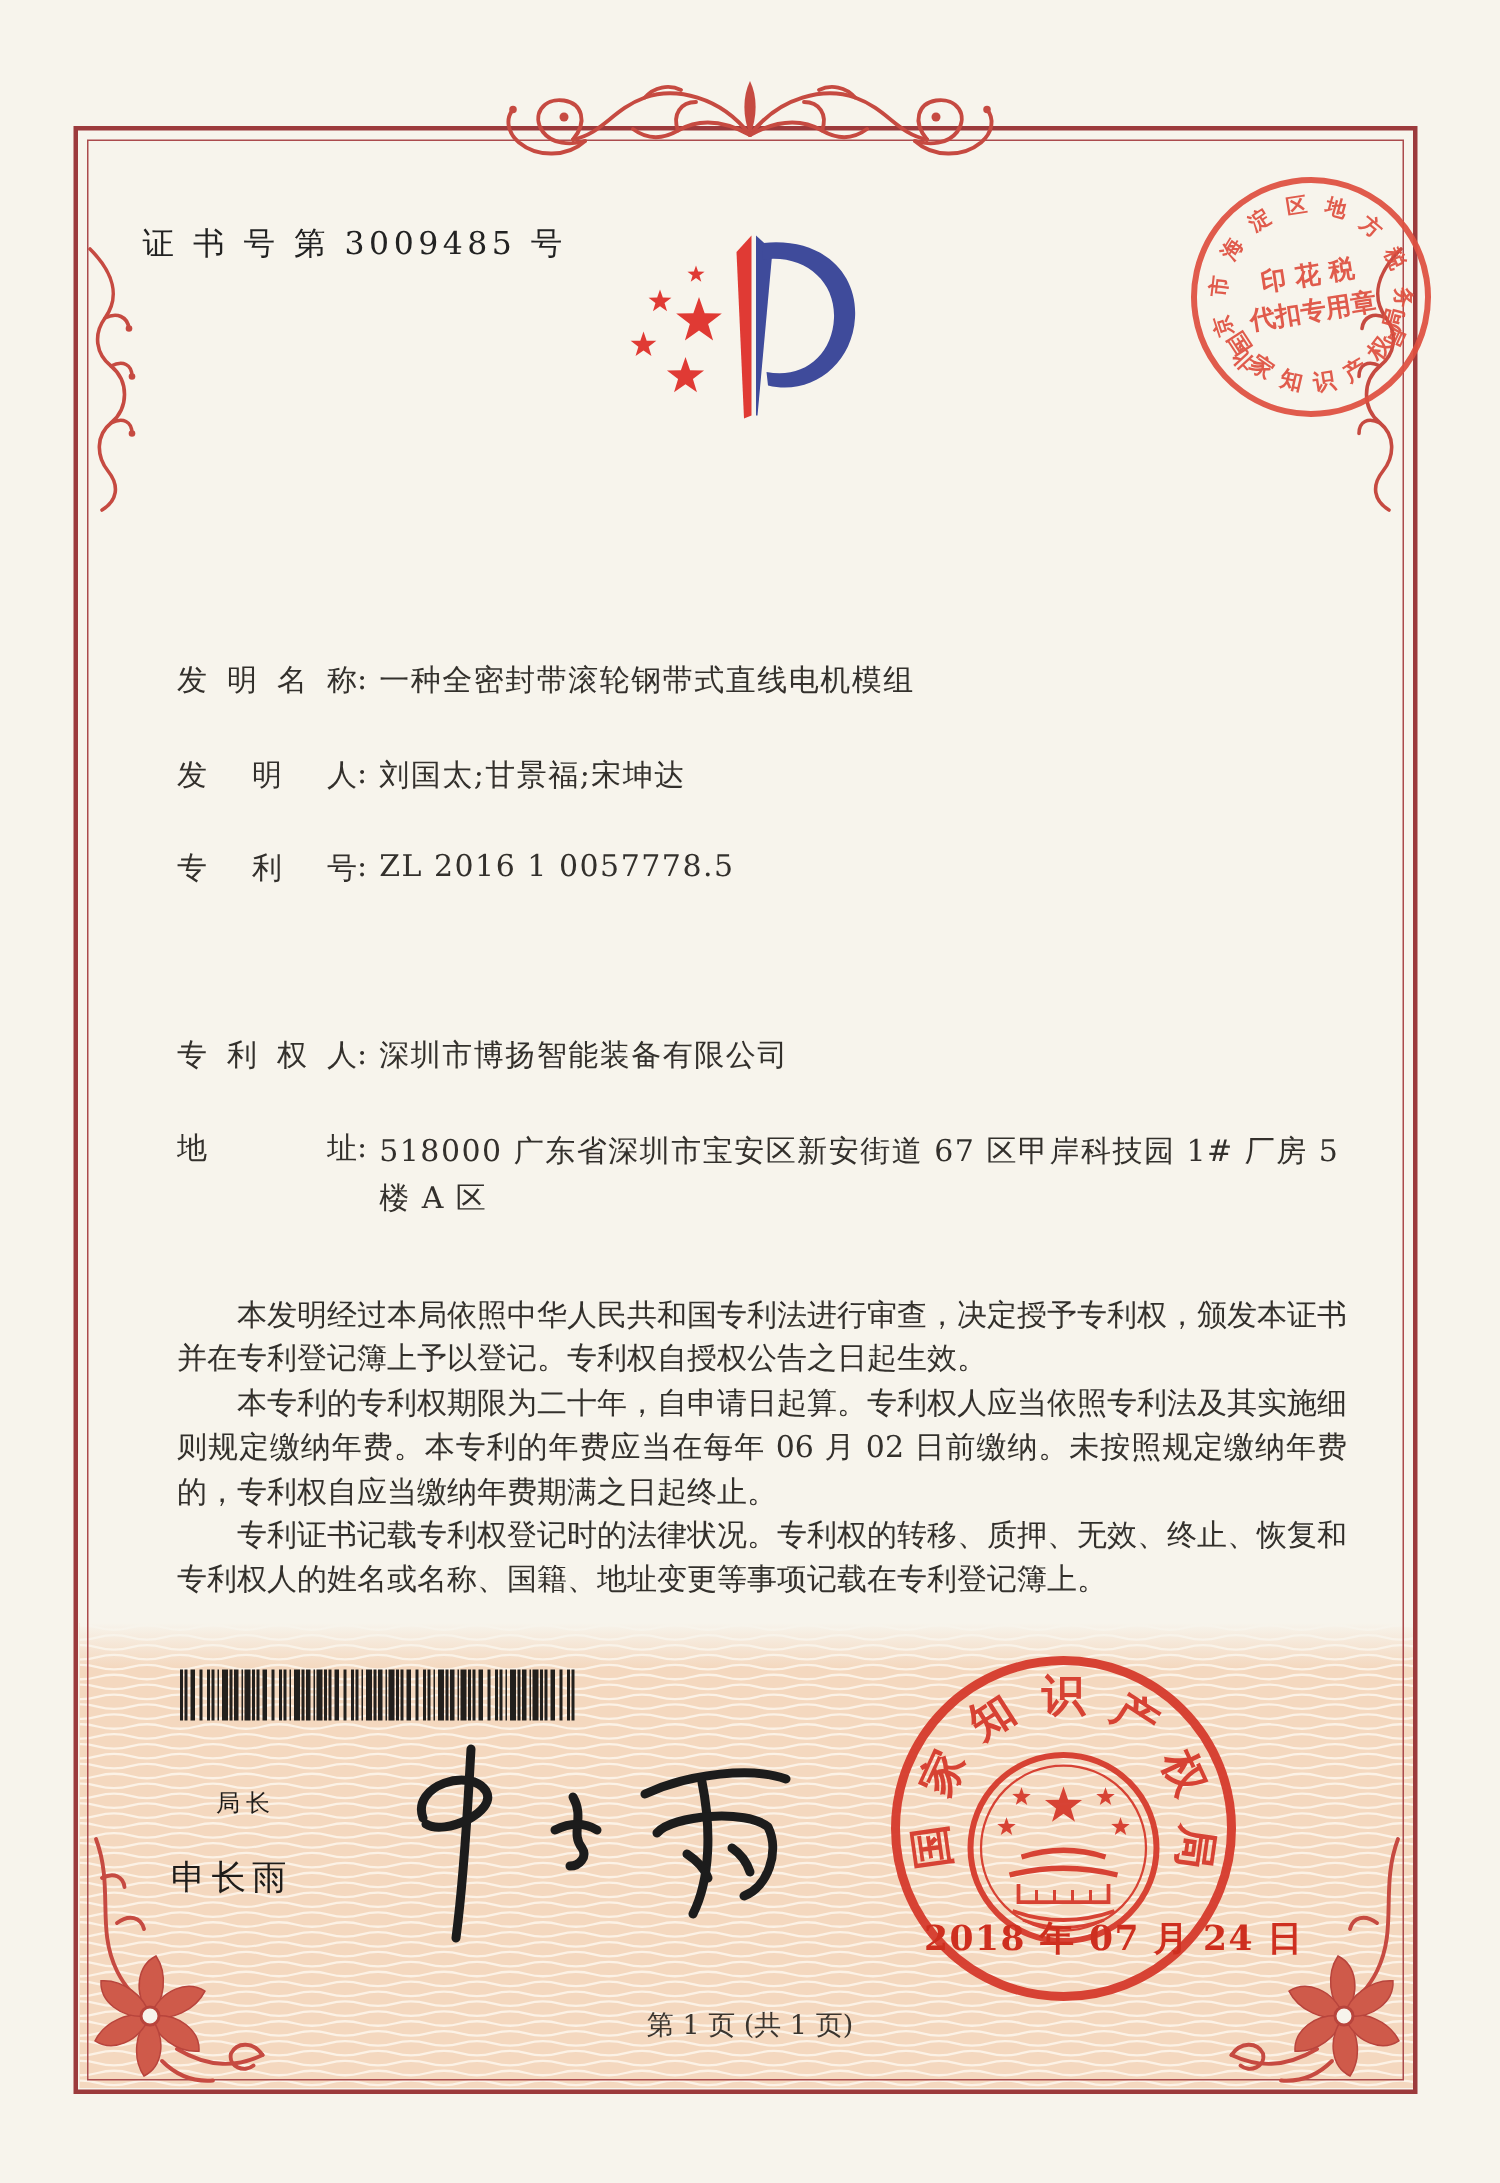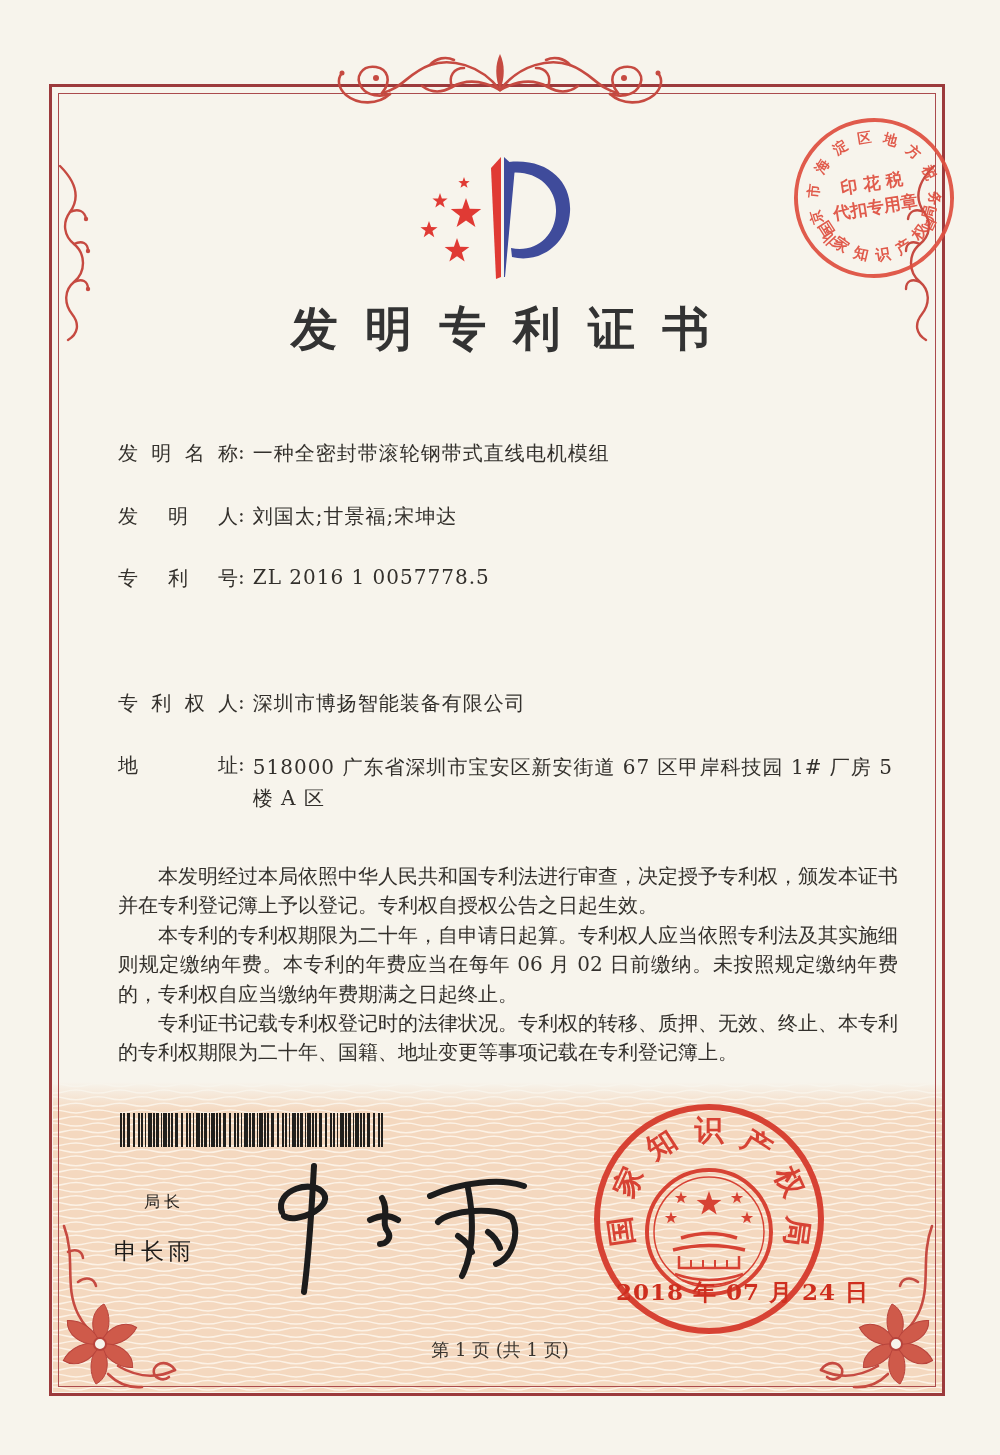--- a/index.html
+++ b/index.html
@@ -200,20 +200,21 @@
         <use href="#petal" transform="rotate(60)"></use>
         <use href="#petal" transform="rotate(120)"></use>
         <use href="#petal" transform="rotate(180)"></use>
         <use href="#petal" transform="rotate(240)"></use>
         <use href="#petal" transform="rotate(300)"></use>
       </g>
       <circle r="6" fill="#f7f4ec" stroke="#b8443c" stroke-width="2"></circle>
     </g>
   </svg>
 
+  <div class="cert-no">证 书 号 第 3009485 号</div>
 
   <svg class="logo" width="184" height="156" viewBox="0 0 184 156">
     <g id="logo-stars" fill="#e03a34">
         <polygon points="58,48 61.76182561467183,58.82229123600034 73.21690426072246,59.05572809000084 64.08676170428899,65.97770876399966 67.40456403667957,76.94427190999916 58,70.4 48.59543596332043,76.94427190999916 51.91323829571102,65.97770876399966 42.78309573927754,59.055728090000834 54.23817438532817,58.82229123600034"></polygon>
         <polygon points="49,88 52.05648331192086,96.79311162925028 61.363734711837,96.98277907312568 53.9454938847348,102.60688837074973 56.64120827980215,111.51722092687432 49,106.2 41.35879172019785,111.51722092687432 44.0545061152652,102.60688837074973 36.636265288163,96.98277907312568 45.943516688079136,96.79311162925028"></polygon>
         <polygon points="21,71 23.116026908252902,77.08753882025019 29.559508646656383,77.21884705062547 24.423803458662555,81.11246117974981 26.290067270632257,87.28115294937453 21,83.6 15.709932729367743,87.28115294937453 17.576196541337445,81.11246117974981 12.440491353343619,77.21884705062547 18.883973091747094,77.08753882025019"></polygon>
         <polygon points="32,43 33.88091280733592,48.41114561800017 39.60845213036123,48.52786404500042 35.043380852144494,51.98885438199983 36.70228201833979,57.47213595499958 32,54.2 27.297717981660217,57.47213595499958 28.95661914785551,51.98885438199983 24.39154786963877,48.52786404500042 30.119087192664086,48.41114561800017"></polygon>
         <polygon points="56,27 57.410684605501935,31.058359213500125 61.70633909777092,31.145898033750317 58.28253563910837,33.74164078649987 59.52671151375484,37.85410196624969 56,35.4 52.47328848624516,37.85410196624969 53.71746436089163,33.74164078649987 50.29366090222908,31.145898033750314 54.589315394498065,31.058359213500125"></polygon>
       </g>
     <path d="M83 18 L93 7 L93 127 L88 129 Z" fill="#e03a34"></path>
@@ -242,42 +243,41 @@
         <text x="66.64742417529301" y="140.84947971030687" transform="rotate(22 66.64742417529301 140.84947971030687)" text-anchor="middle" dominant-baseline="central" font-size="15" fill="#df5040" font-weight="bold" font-family="&quot;DejaVu Serif&quot;,serif">知</text>
         <text x="88" y="145" transform="rotate(0 88 145)" text-anchor="middle" dominant-baseline="central" font-size="15" fill="#df5040" font-weight="bold" font-family="&quot;DejaVu Serif&quot;,serif">识</text>
         <text x="109.35257582470699" y="140.84947971030687" transform="rotate(-22 109.35257582470699 140.84947971030687)" text-anchor="middle" dominant-baseline="central" font-size="15" fill="#df5040" font-weight="bold" font-family="&quot;DejaVu Serif&quot;,serif">产</text>
         <text x="127.59552711616284" y="129.00236861930313" transform="rotate(-44 127.59552711616284 129.00236861930313)" text-anchor="middle" dominant-baseline="central" font-size="15" fill="#df5040" font-weight="bold" font-family="&quot;DejaVu Serif&quot;,serif">权</text>
         <text x="140.07209108562824" y="111.1839886553206" transform="rotate(-66 140.07209108562824 111.1839886553206)" text-anchor="middle" dominant-baseline="central" font-size="15" fill="#df5040" font-weight="bold" font-family="&quot;DejaVu Serif&quot;,serif">局</text>
       </g>
     <text x="88" y="79" text-anchor="middle" font-size="17" font-weight="bold" fill="#df5040" font-family="&quot;DejaVu Serif&quot;,serif">印 花 税</text>
     <text x="88" y="103" text-anchor="middle" font-size="17" font-weight="bold" fill="#df5040" font-family="&quot;DejaVu Serif&quot;,serif">代扣专用章</text>
   </svg>
 
-  <div class="title">发明专利证书</div>
 
   <div class="field-row" style="top:440px">
     <span class="flabel">发明名称</span><span class="fcolon">:</span><span class="fvalue">一种全密封带滚轮钢带式直线电机模组</span>
   </div>
   <div class="field-row" style="top:503px">
     <span class="flabel">发明人</span><span class="fcolon">:</span><span class="fvalue">刘国太;甘景福;宋坤达</span>
   </div>
   <div class="field-row" style="top:565px">
     <span class="flabel">专利号</span><span class="fcolon">:</span><span class="fvalue">ZL 2016 1 0057778.5</span>
   </div>
   <div class="field-row" style="top:690px">
     <span class="flabel">专利权人</span><span class="fcolon">:</span><span class="fvalue">深圳市博扬智能装备有限公司</span>
   </div>
   <div class="field-row" style="top:752px">
     <span class="flabel">地址</span><span class="fcolon">:</span><span class="fvalue wrap">518000 广东省深圳市宝安区新安街道 67 区甲岸科技园 1# 厂房 5 楼 A 区</span>
   </div>
 
   <div class="paras">
     <p>本发明经过本局依照中华人民共和国专利法进行审查，决定授予专利权，颁发本证书并在专利登记簿上予以登记。专利权自授权公告之日起生效。</p>
     <p>本专利的专利权期限为二十年，自申请日起算。专利权人应当依照专利法及其实施细则规定缴纳年费。本专利的年费应当在每年 06 月 02 日前缴纳。未按照规定缴纳年费的，专利权自应当缴纳年费期满之日起终止。</p>
-    <p>专利证书记载专利权登记时的法律状况。专利权的转移、质押、无效、终止、本专利的专利权期限为二十年、国籍、地址变更等事项记载在专利登记簿上。</p>
+    <p>专利证书记载专利权登记时的法律状况。专利权的转移、质押、无效、终止、恢复和专利权人的姓名或名称、国籍、地址变更等事项记载在专利登记簿上。</p>
   </div>
 
   <div class="barcode" id="barcode">
       <div class="bar" style="width: 2px; margin-right: 1px;"></div>
       <div class="bar" style="width: 2px; margin-right: 2px;"></div>
       <div class="bar" style="width: 3px; margin-right: 3px;"></div>
       <div class="bar" style="width: 2px; margin-right: 3px;"></div>
       <div class="bar" style="width: 2px; margin-right: 1px;"></div>
       <div class="bar" style="width: 2px; margin-right: 2px;"></div>
       <div class="bar" style="width: 1px; margin-right: 2px;"></div>

